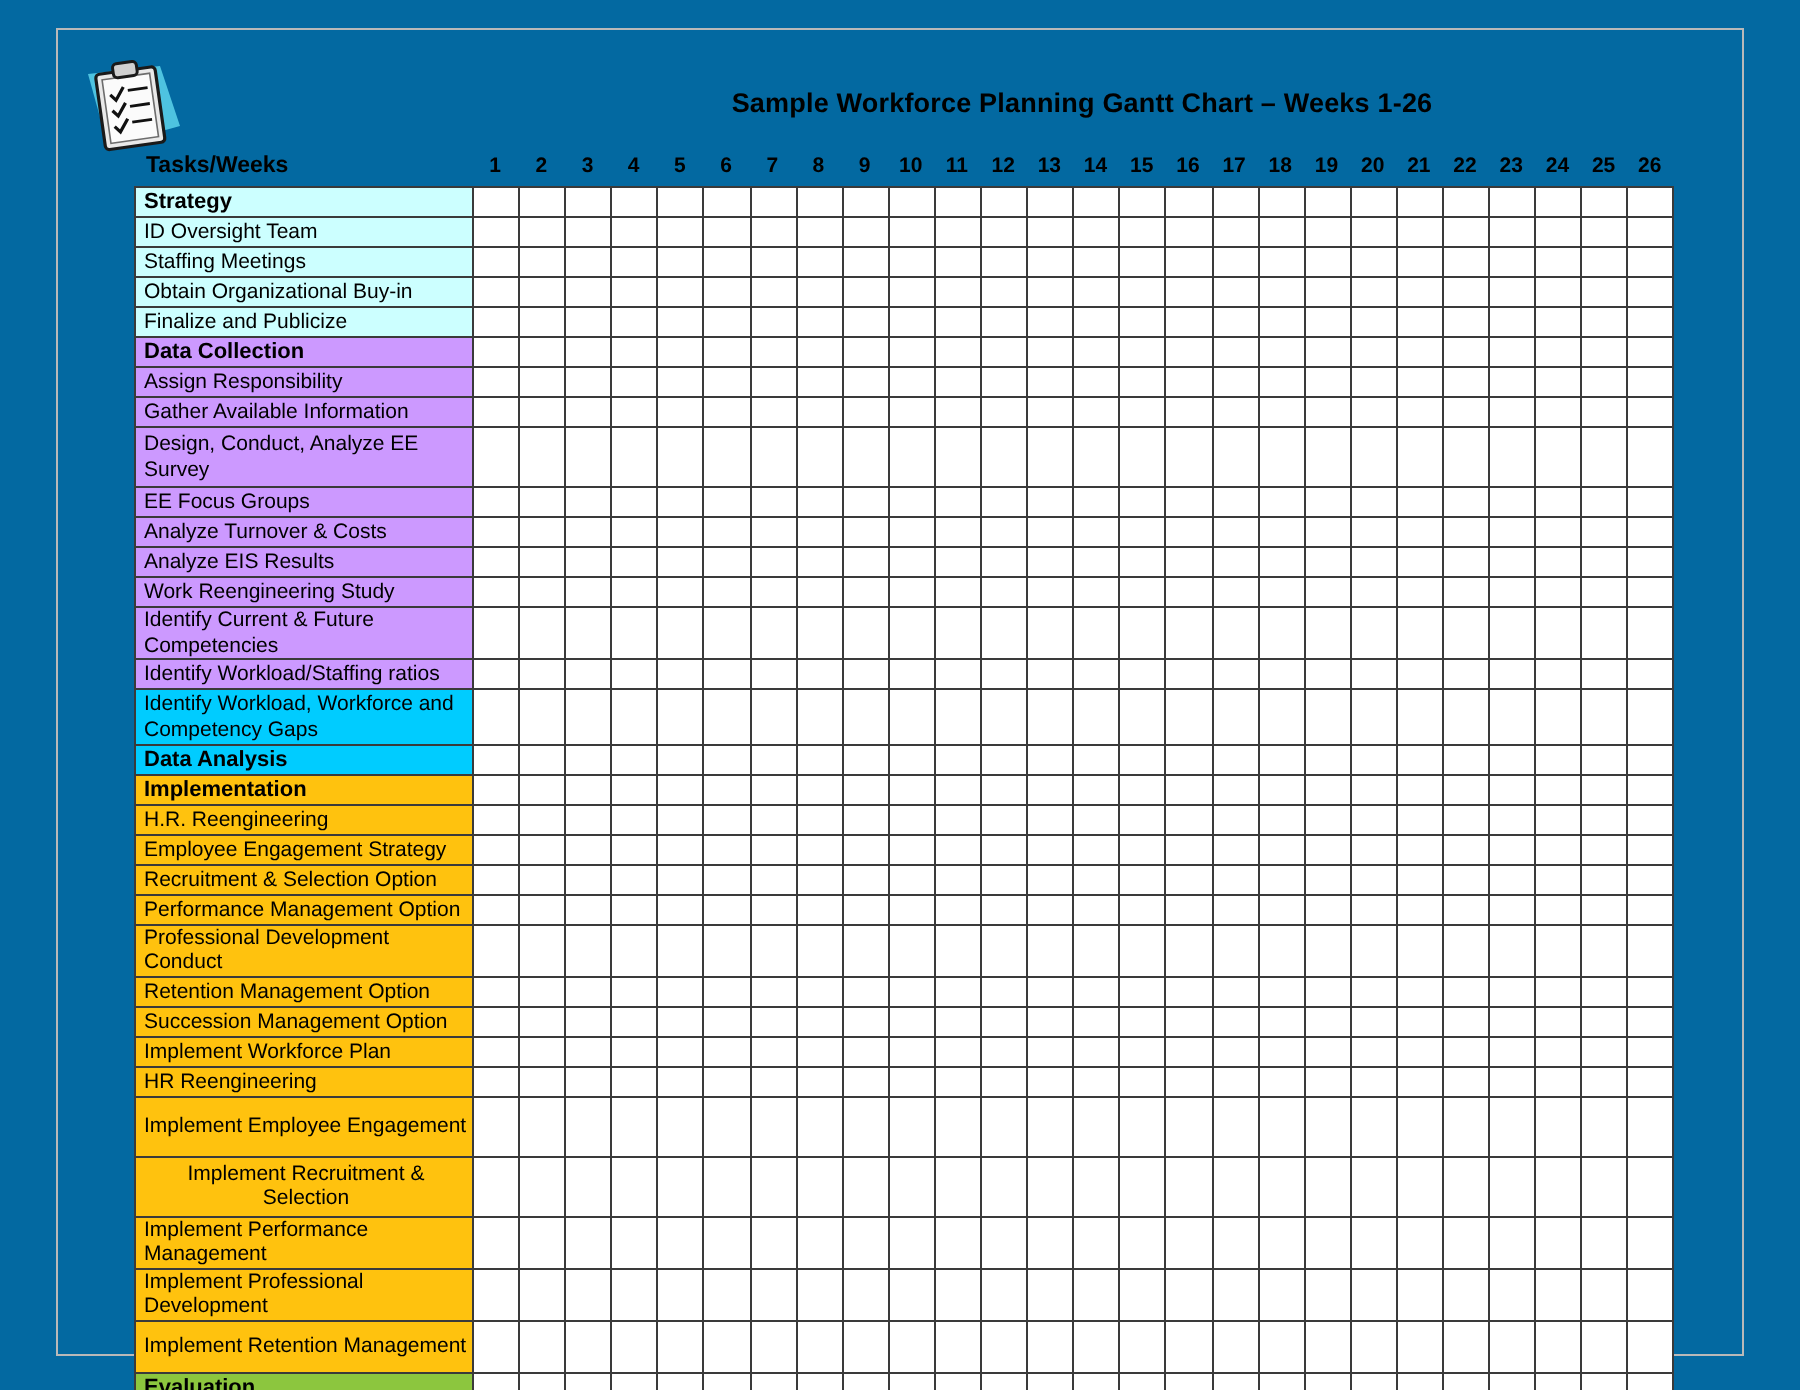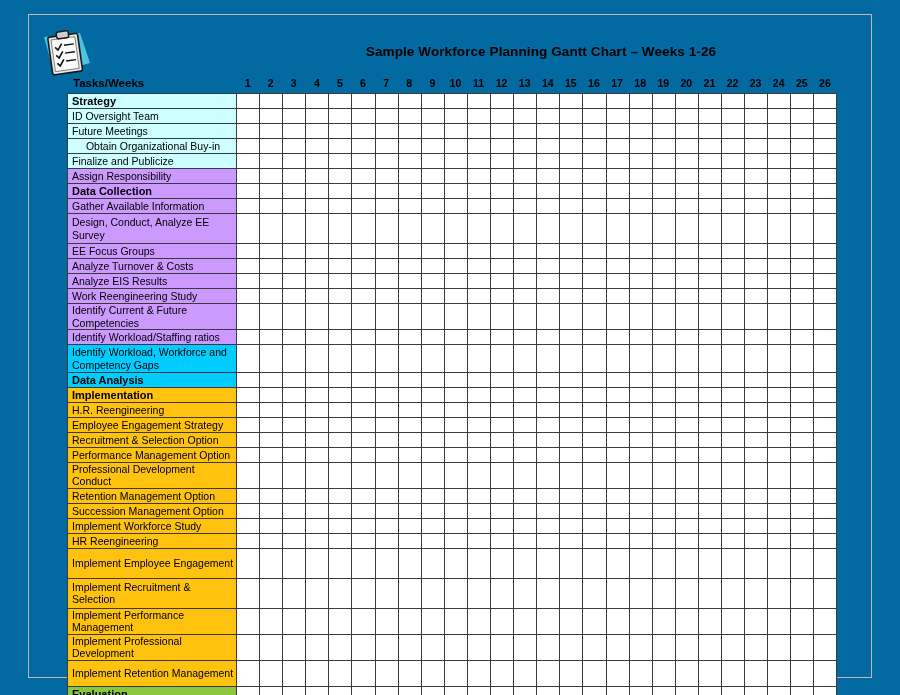--- a/index.html
+++ b/index.html
@@ -214,21 +214,21 @@
           <td class="week-cell"></td>
           <td class="week-cell"></td>
           <td class="week-cell"></td>
           <td class="week-cell"></td>
           <td class="week-cell"></td>
           <td class="week-cell"></td>
           <td class="week-cell"></td>
           <td class="week-cell"></td>
         </tr>
         <tr style="height: 15px;">
-          <td class="label-cell sec-strategy">Future Meetings</td>
+          <td class="label-cell sec-strategy">Staffing Meetings</td>
           <td class="week-cell"></td>
           <td class="week-cell bar-strategy"></td>
           <td class="week-cell bar-strategy"></td>
           <td class="week-cell bar-strategy"></td>
           <td class="week-cell bar-strategy"></td>
           <td class="week-cell"></td>
           <td class="week-cell"></td>
           <td class="week-cell"></td>
           <td class="week-cell"></td>
           <td class="week-cell"></td>
@@ -242,21 +242,21 @@
           <td class="week-cell"></td>
           <td class="week-cell"></td>
           <td class="week-cell"></td>
           <td class="week-cell"></td>
           <td class="week-cell"></td>
           <td class="week-cell"></td>
           <td class="week-cell"></td>
           <td class="week-cell"></td>
           <td class="week-cell"></td>
         </tr>
-        <tr style="height: 15px; text-align: center;">
+        <tr style="height: 15px;">
           <td class="label-cell sec-strategy">Obtain Organizational Buy-in</td>
           <td class="week-cell"></td>
           <td class="week-cell"></td>
           <td class="week-cell"></td>
           <td class="week-cell"></td>
           <td class="week-cell"></td>
           <td class="week-cell bar-strategy"></td>
           <td class="week-cell bar-strategy"></td>
           <td class="week-cell bar-strategy"></td>
           <td class="week-cell"></td>
@@ -301,51 +301,51 @@
           <td class="week-cell"></td>
           <td class="week-cell"></td>
           <td class="week-cell"></td>
           <td class="week-cell"></td>
           <td class="week-cell"></td>
           <td class="week-cell"></td>
           <td class="week-cell"></td>
           <td class="week-cell"></td>
         </tr>
         <tr style="height: 15px;">
+          <td class="label-cell sec-datacollection section">Data Collection</td>
+          <td class="week-cell"></td>
+          <td class="week-cell"></td>
+          <td class="week-cell"></td>
+          <td class="week-cell"></td>
+          <td class="week-cell"></td>
+          <td class="week-cell"></td>
+          <td class="week-cell"></td>
+          <td class="week-cell"></td>
+          <td class="week-cell"></td>
+          <td class="week-cell"></td>
+          <td class="week-cell"></td>
+          <td class="week-cell"></td>
+          <td class="week-cell"></td>
+          <td class="week-cell"></td>
+          <td class="week-cell"></td>
+          <td class="week-cell"></td>
+          <td class="week-cell"></td>
+          <td class="week-cell"></td>
+          <td class="week-cell"></td>
+          <td class="week-cell"></td>
+          <td class="week-cell"></td>
+          <td class="week-cell"></td>
+          <td class="week-cell"></td>
+          <td class="week-cell"></td>
+          <td class="week-cell"></td>
+          <td class="week-cell"></td>
+        </tr>
+        <tr style="height: 15px;">
           <td class="label-cell sec-datacollection">Assign Responsibility</td>
           <td class="week-cell bar-datacollection"></td>
-          <td class="week-cell"></td>
-          <td class="week-cell"></td>
-          <td class="week-cell"></td>
-          <td class="week-cell"></td>
-          <td class="week-cell"></td>
-          <td class="week-cell"></td>
-          <td class="week-cell"></td>
-          <td class="week-cell"></td>
-          <td class="week-cell"></td>
-          <td class="week-cell"></td>
-          <td class="week-cell"></td>
-          <td class="week-cell"></td>
-          <td class="week-cell"></td>
-          <td class="week-cell"></td>
-          <td class="week-cell"></td>
-          <td class="week-cell"></td>
-          <td class="week-cell"></td>
-          <td class="week-cell"></td>
-          <td class="week-cell"></td>
-          <td class="week-cell"></td>
-          <td class="week-cell"></td>
-          <td class="week-cell"></td>
-          <td class="week-cell"></td>
-          <td class="week-cell"></td>
-          <td class="week-cell"></td>
-        </tr>
-        <tr style="height: 15px;">
-          <td class="label-cell sec-datacollection section">Data Collection</td>
-          <td class="week-cell"></td>
           <td class="week-cell"></td>
           <td class="week-cell"></td>
           <td class="week-cell"></td>
           <td class="week-cell"></td>
           <td class="week-cell"></td>
           <td class="week-cell"></td>
           <td class="week-cell"></td>
           <td class="week-cell"></td>
           <td class="week-cell"></td>
           <td class="week-cell"></td>
@@ -883,21 +883,21 @@
           <td class="week-cell bar-implementation"></td>
           <td class="week-cell bar-implementation"></td>
           <td class="week-cell bar-implementation"></td>
           <td class="week-cell bar-implementation"></td>
           <td class="week-cell bar-implementation"></td>
           <td class="week-cell bar-implementation"></td>
           <td class="week-cell bar-implementation"></td>
           <td class="week-cell bar-implementation"></td>
         </tr>
         <tr style="height: 15px;">
-          <td class="label-cell sec-implementation">Implement Workforce Study</td>
+          <td class="label-cell sec-implementation">Implement Workforce Plan</td>
           <td class="week-cell"></td>
           <td class="week-cell"></td>
           <td class="week-cell"></td>
           <td class="week-cell"></td>
           <td class="week-cell"></td>
           <td class="week-cell"></td>
           <td class="week-cell"></td>
           <td class="week-cell"></td>
           <td class="week-cell"></td>
           <td class="week-cell"></td>
@@ -969,21 +969,21 @@
           <td class="week-cell"></td>
           <td class="week-cell"></td>
           <td class="week-cell"></td>
           <td class="week-cell"></td>
           <td class="week-cell"></td>
           <td class="week-cell"></td>
           <td class="week-cell bar-implementation"></td>
           <td class="week-cell bar-implementation"></td>
           <td class="week-cell bar-implementation"></td>
         </tr>
-        <tr style="height: 30px;">
+        <tr style="height: 30px; text-align: center;">
           <td class="label-cell sec-implementation">Implement Recruitment &amp; Selection</td>
           <td class="week-cell"></td>
           <td class="week-cell"></td>
           <td class="week-cell"></td>
           <td class="week-cell"></td>
           <td class="week-cell"></td>
           <td class="week-cell"></td>
           <td class="week-cell"></td>
           <td class="week-cell"></td>
           <td class="week-cell"></td>

